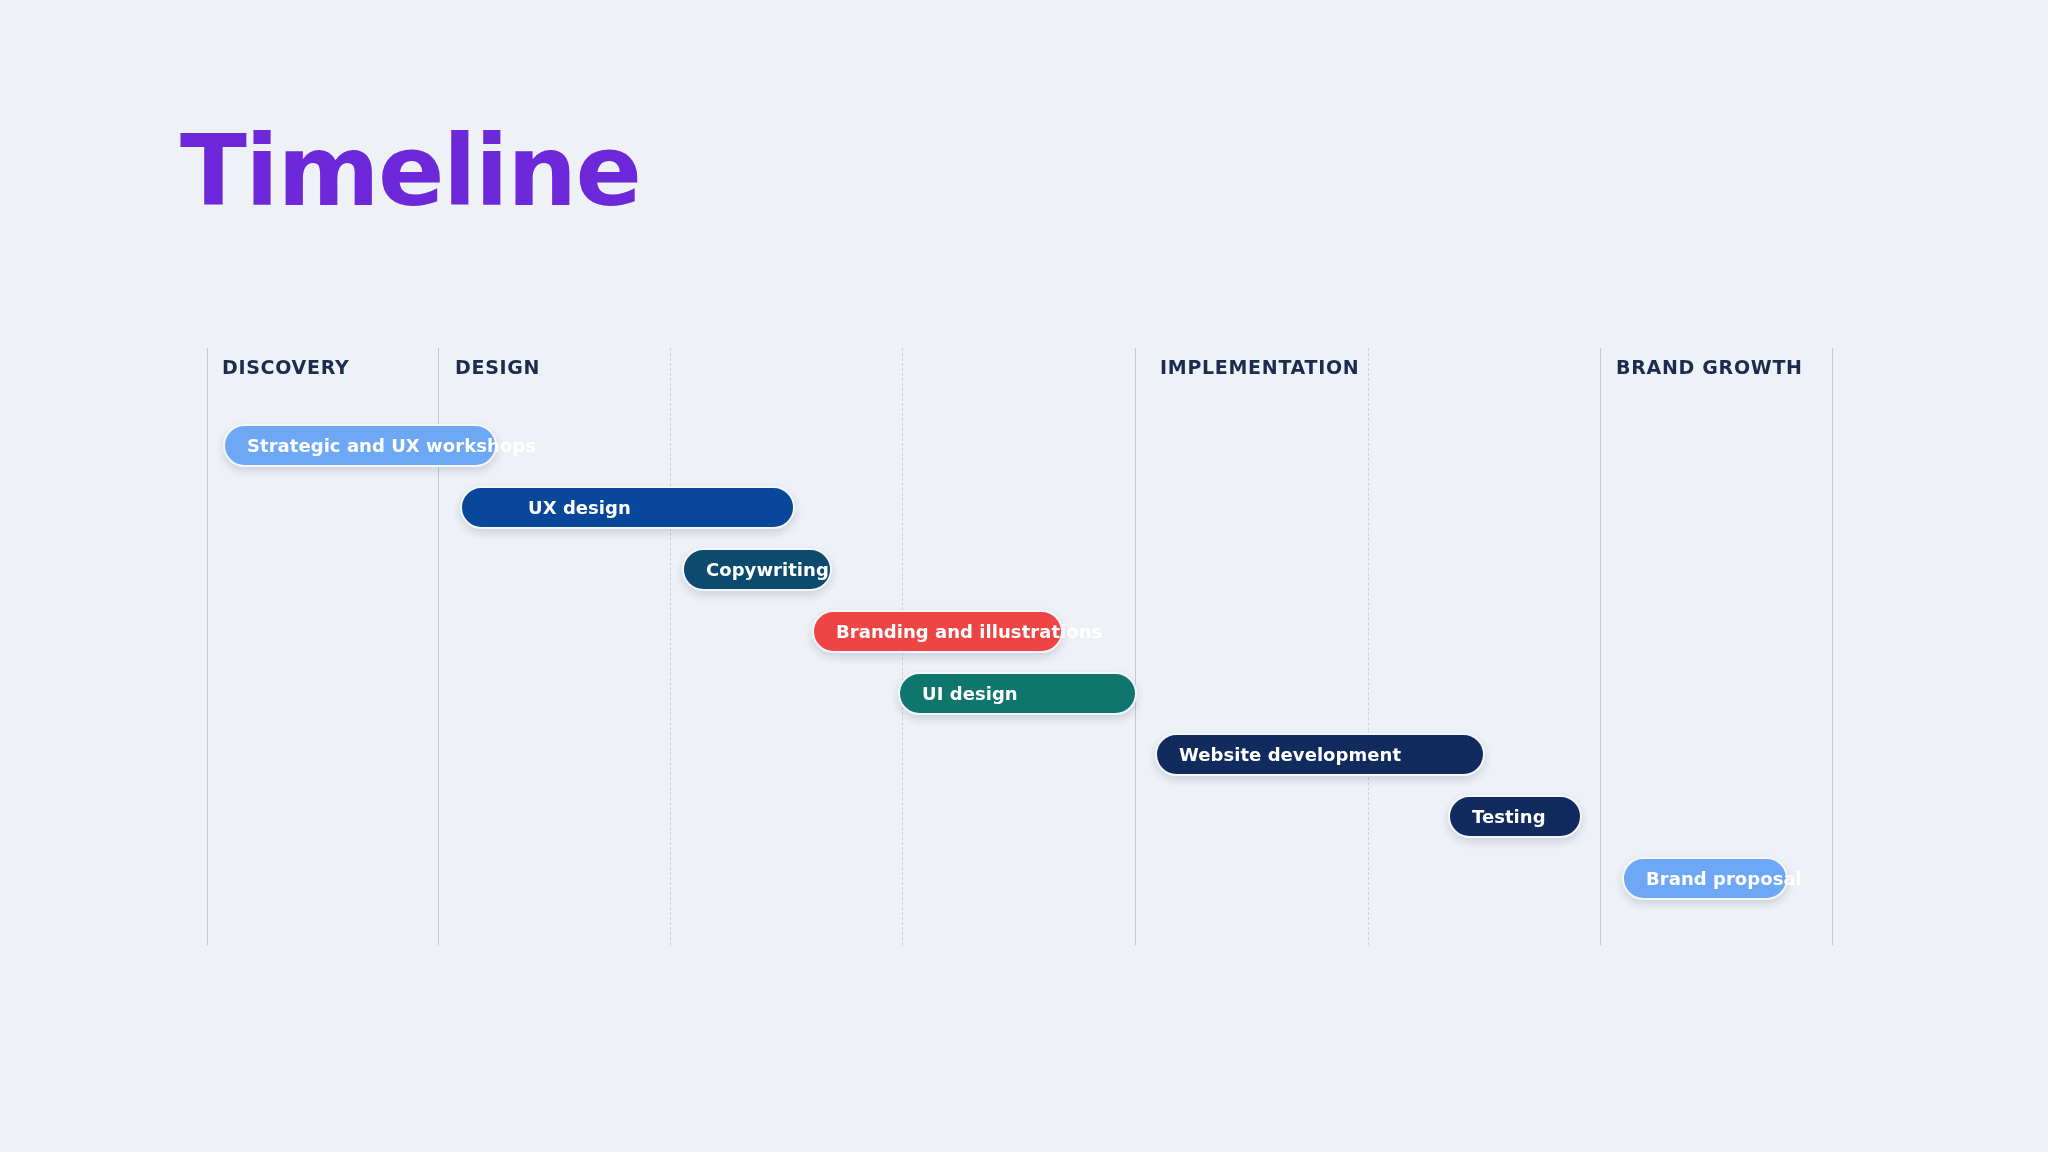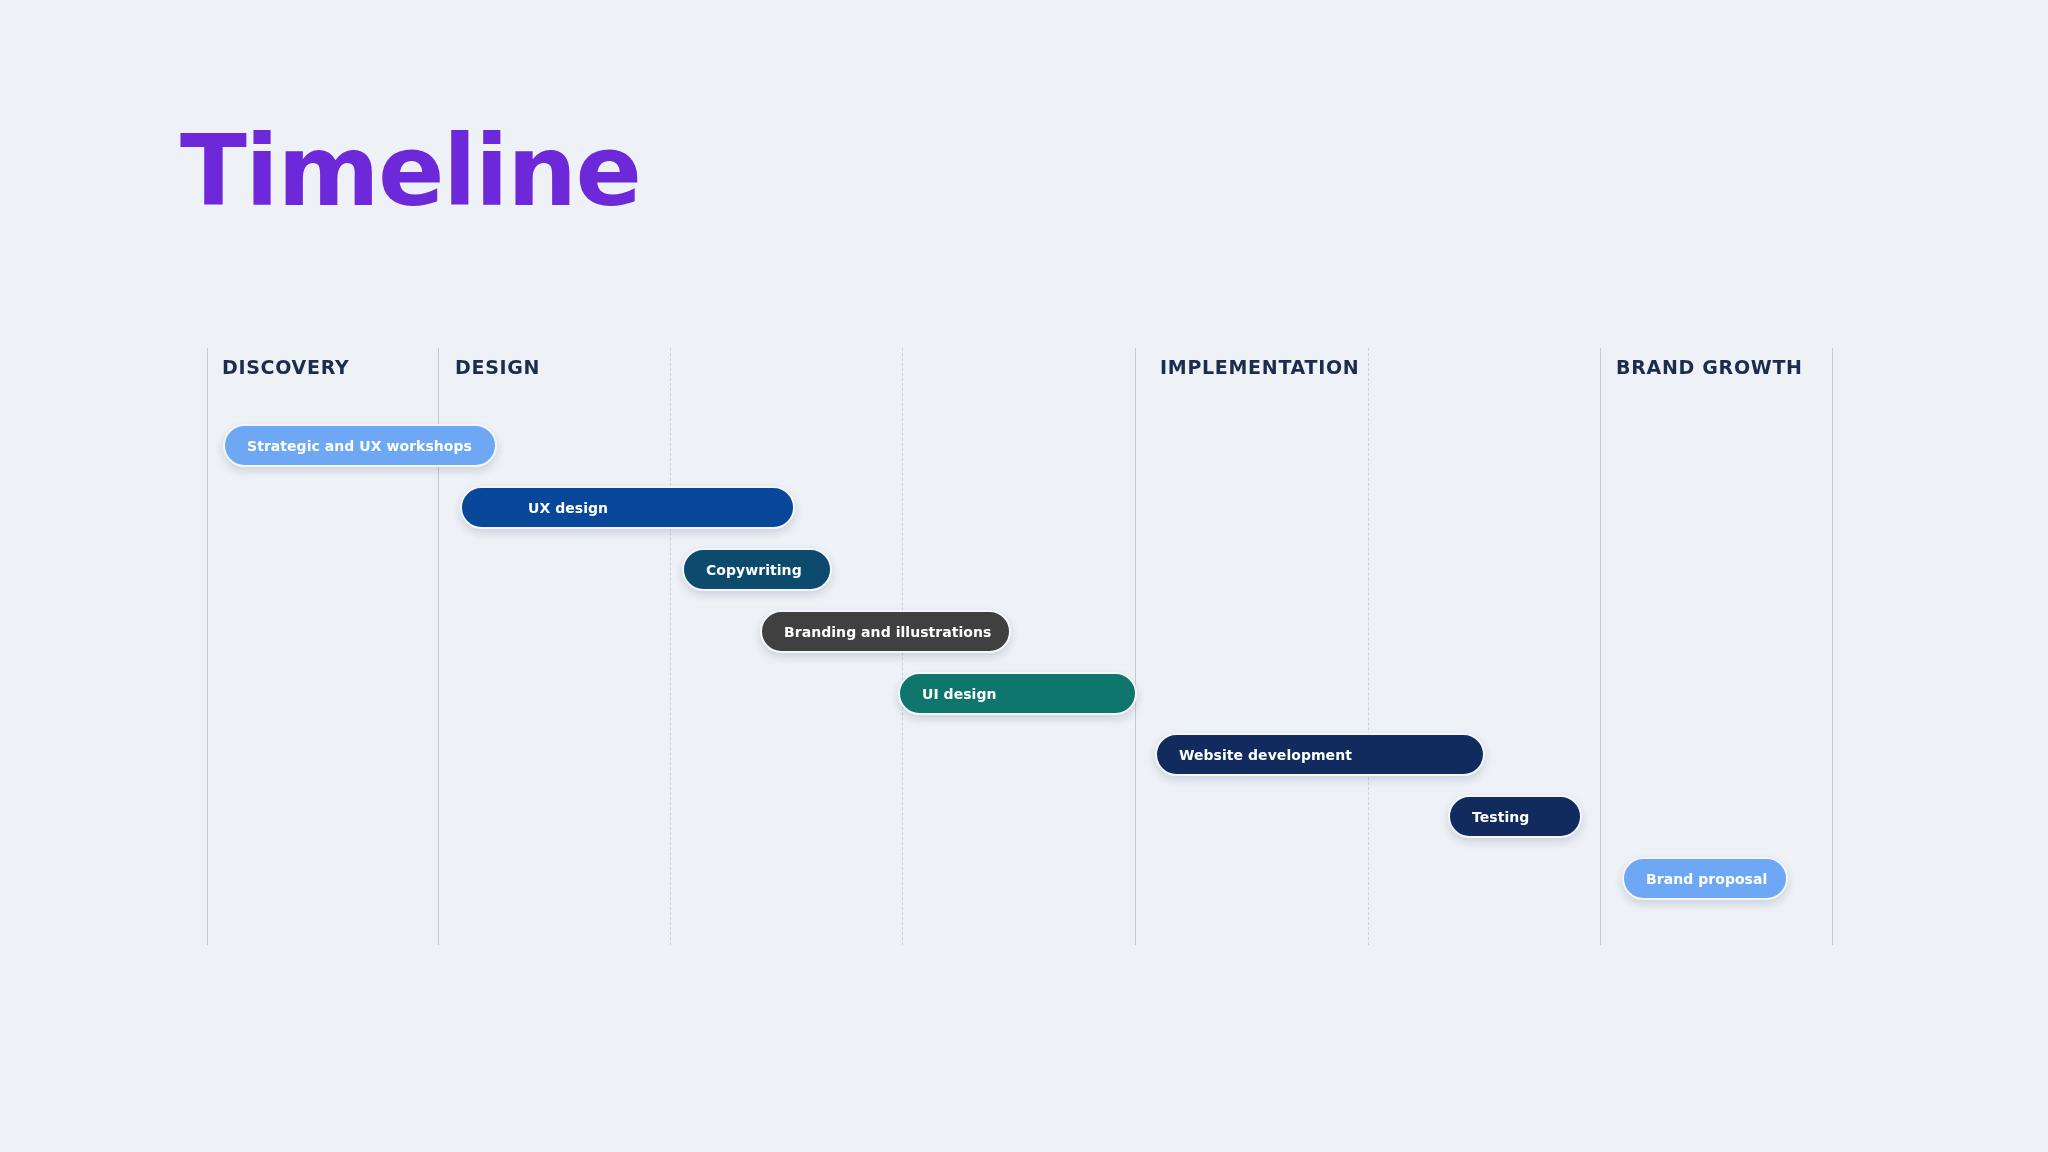--- a/index.html
+++ b/index.html
@@ -68,21 +68,21 @@
     height: 43px;
     border-radius: 22px;
     display: flex;
     align-items: center;
     box-sizing: border-box;
     padding: 0 22px;
     border: 2.5px solid #f4f6fa;
     box-shadow: 0 4px 9px rgba(30, 50, 90, 0.16);
   }
   .task-bar .task-label {
-    font-size: 14px;
+    font-size: 18px;
     font-weight: 700;
     color: #ffffff;
     white-space: nowrap;
     letter-spacing: 0.05px;
     font-family: "DejaVu Sans", sans-serif;
   }
 </style>
 </head>
 <body style="background: rgb(238, 241, 246);">
 
@@ -108,21 +108,21 @@
   <div id="task-bars-layer">
       <div class="task-bar" style="left: 223px; top: 424px; width: 274px; background: rgb(110, 168, 245);">
         <span class="task-label" style="color: rgb(255, 255, 255);">Strategic and UX workshops</span>
       </div>
       <div class="task-bar" style="left: 460px; top: 486px; width: 335px; background: rgb(9, 71, 155);">
         <span class="task-label" style="color: rgb(255, 255, 255); margin-left: 44px;">UX design</span>
       </div>
       <div class="task-bar" style="left: 682px; top: 548px; width: 150px; background: #0c4a6e;">
         <span class="task-label" style="color: rgb(255, 255, 255);">Copywriting</span>
       </div>
-      <div class="task-bar" style="left: 760px; top: 610px; width: 251px; background: #404040;">
+      <div class="task-bar" style="left: 812px; top: 610px; width: 251px; background: #ef4444;">
         <span class="task-label" style="color: rgb(255, 255, 255);">Branding and illustrations</span>
       </div>
       <div class="task-bar" style="left: 898px; top: 672px; width: 239px; background: #0f766e;">
         <span class="task-label" style="color: rgb(255, 255, 255);">UI design</span>
       </div>
       <div class="task-bar" style="left: 1155px; top: 733px; width: 330px; background: rgb(17, 43, 94);">
         <span class="task-label" style="color: rgb(255, 255, 255);">Website development</span>
       </div>
       <div class="task-bar" style="left: 1448px; top: 795px; width: 134px; background: rgb(17, 43, 94);">
         <span class="task-label" style="color: rgb(255, 255, 255);">Testing</span>

